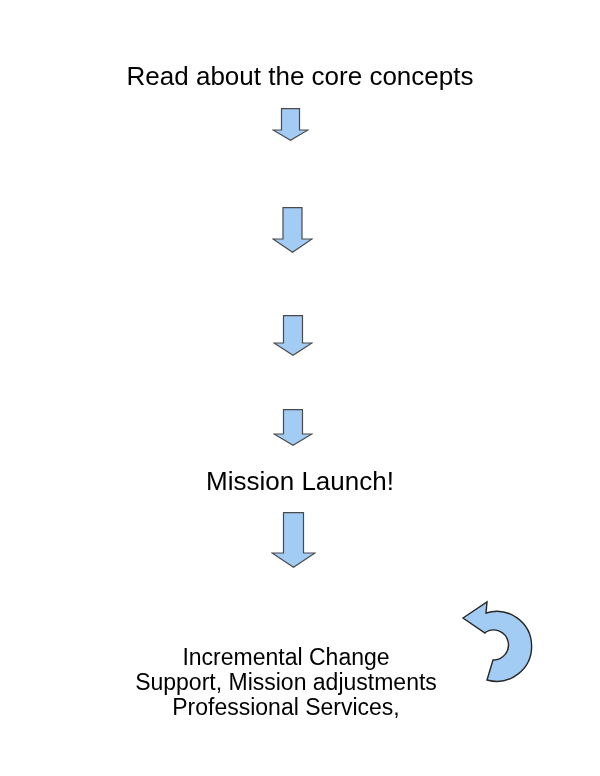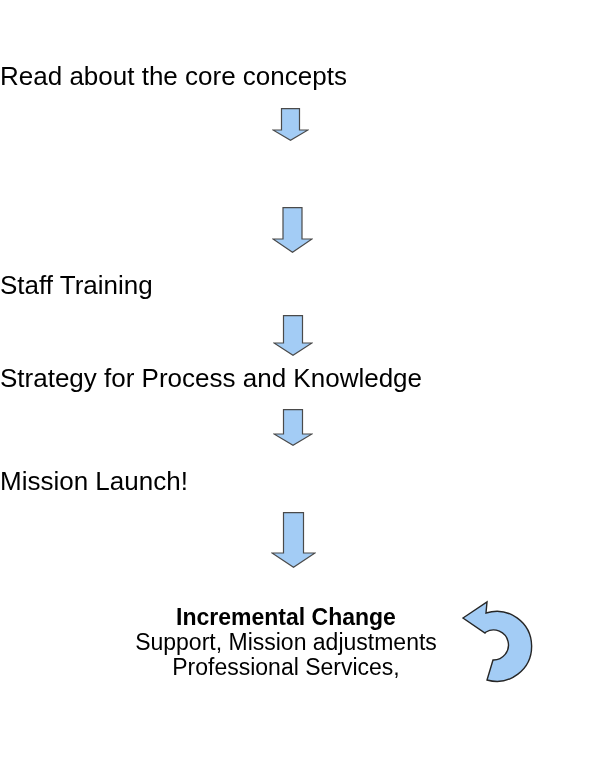--- a/index.html
+++ b/index.html
@@ -17,20 +17,21 @@
     height: 776px;
     background: var(--background);
     font-family: "Liberation Sans", sans-serif;
     color: var(--text);
     overflow: hidden;
   }
   .step {
     position: absolute;
     left: 0;
     width: 600px;
+    text-align: center;
     font-size: 26px;
     line-height: 27px;
     white-space: nowrap;
   }
   .s1 { top: 63px; }
   .s2 { top: 160px; }
   .s3 { top: 272px; }
   .s4 { top: 365px; }
   .s5 { top: 468px; }
   .down-arrow { position: absolute; display: block; }
@@ -48,21 +49,21 @@
   .final-block {
     position: absolute;
     left: 0;
     top: 605px;
     width: 572px;
     text-align: center;
     font-size: 23px;
     line-height: 25px;
     white-space: nowrap;
   }
-  .final-title { font-weight: bold; }
+  .final-title { font-weight: normal; margin-top: 40px; }
   .cycle-arrow { position: absolute; left: 455px; top: 596px; display: block; }
   .cycle-arrow path {
     fill: var(--arrow-fill);
     stroke: var(--cycle-arrow-stroke);
     stroke-width: 1.4;
     stroke-linejoin: miter;
   }
 </style>
 </head>
 <body>
@@ -73,27 +74,25 @@
 
   <svg class="down-arrow a1" width="37" height="33" viewBox="0 0 37 33">
     <polygon points="9.5,0.7 27.5,0.7 27.5,22 36,22 18.5,32.3 1,22 9.5,22"></polygon>
   </svg>
 
 
   <svg class="down-arrow a2" width="41" height="46" viewBox="0 0 41 46">
     <polygon points="11,0.7 30,0.7 30,32 40,32 20.5,45.3 1,32 11,32"></polygon>
   </svg>
 
-  <div class="step s3">Staff Training</div>
 
   <svg class="down-arrow a3" width="40" height="41" viewBox="0 0 40 41">
     <polygon points="10.5,0.7 29.5,0.7 29.5,28 39,28 20,40.3 1,28 10.5,28"></polygon>
   </svg>
 
-  <div class="step s4">Strategy for Process and Knowledge</div>
 
   <svg class="down-arrow a4" width="40" height="37" viewBox="0 0 40 37">
     <polygon points="10.5,0.7 29.5,0.7 29.5,25 39,25 20,36.3 1,25 10.5,25"></polygon>
   </svg>
 
   <div class="step s5">Mission Launch!</div>
 
   <svg class="down-arrow a5" width="45" height="56" viewBox="0 0 45 56">
     <polygon points="12.5,0.7 32.5,0.7 32.5,41 44,41 22.5,55.3 1,41 12.5,41"></polygon>
   </svg>

